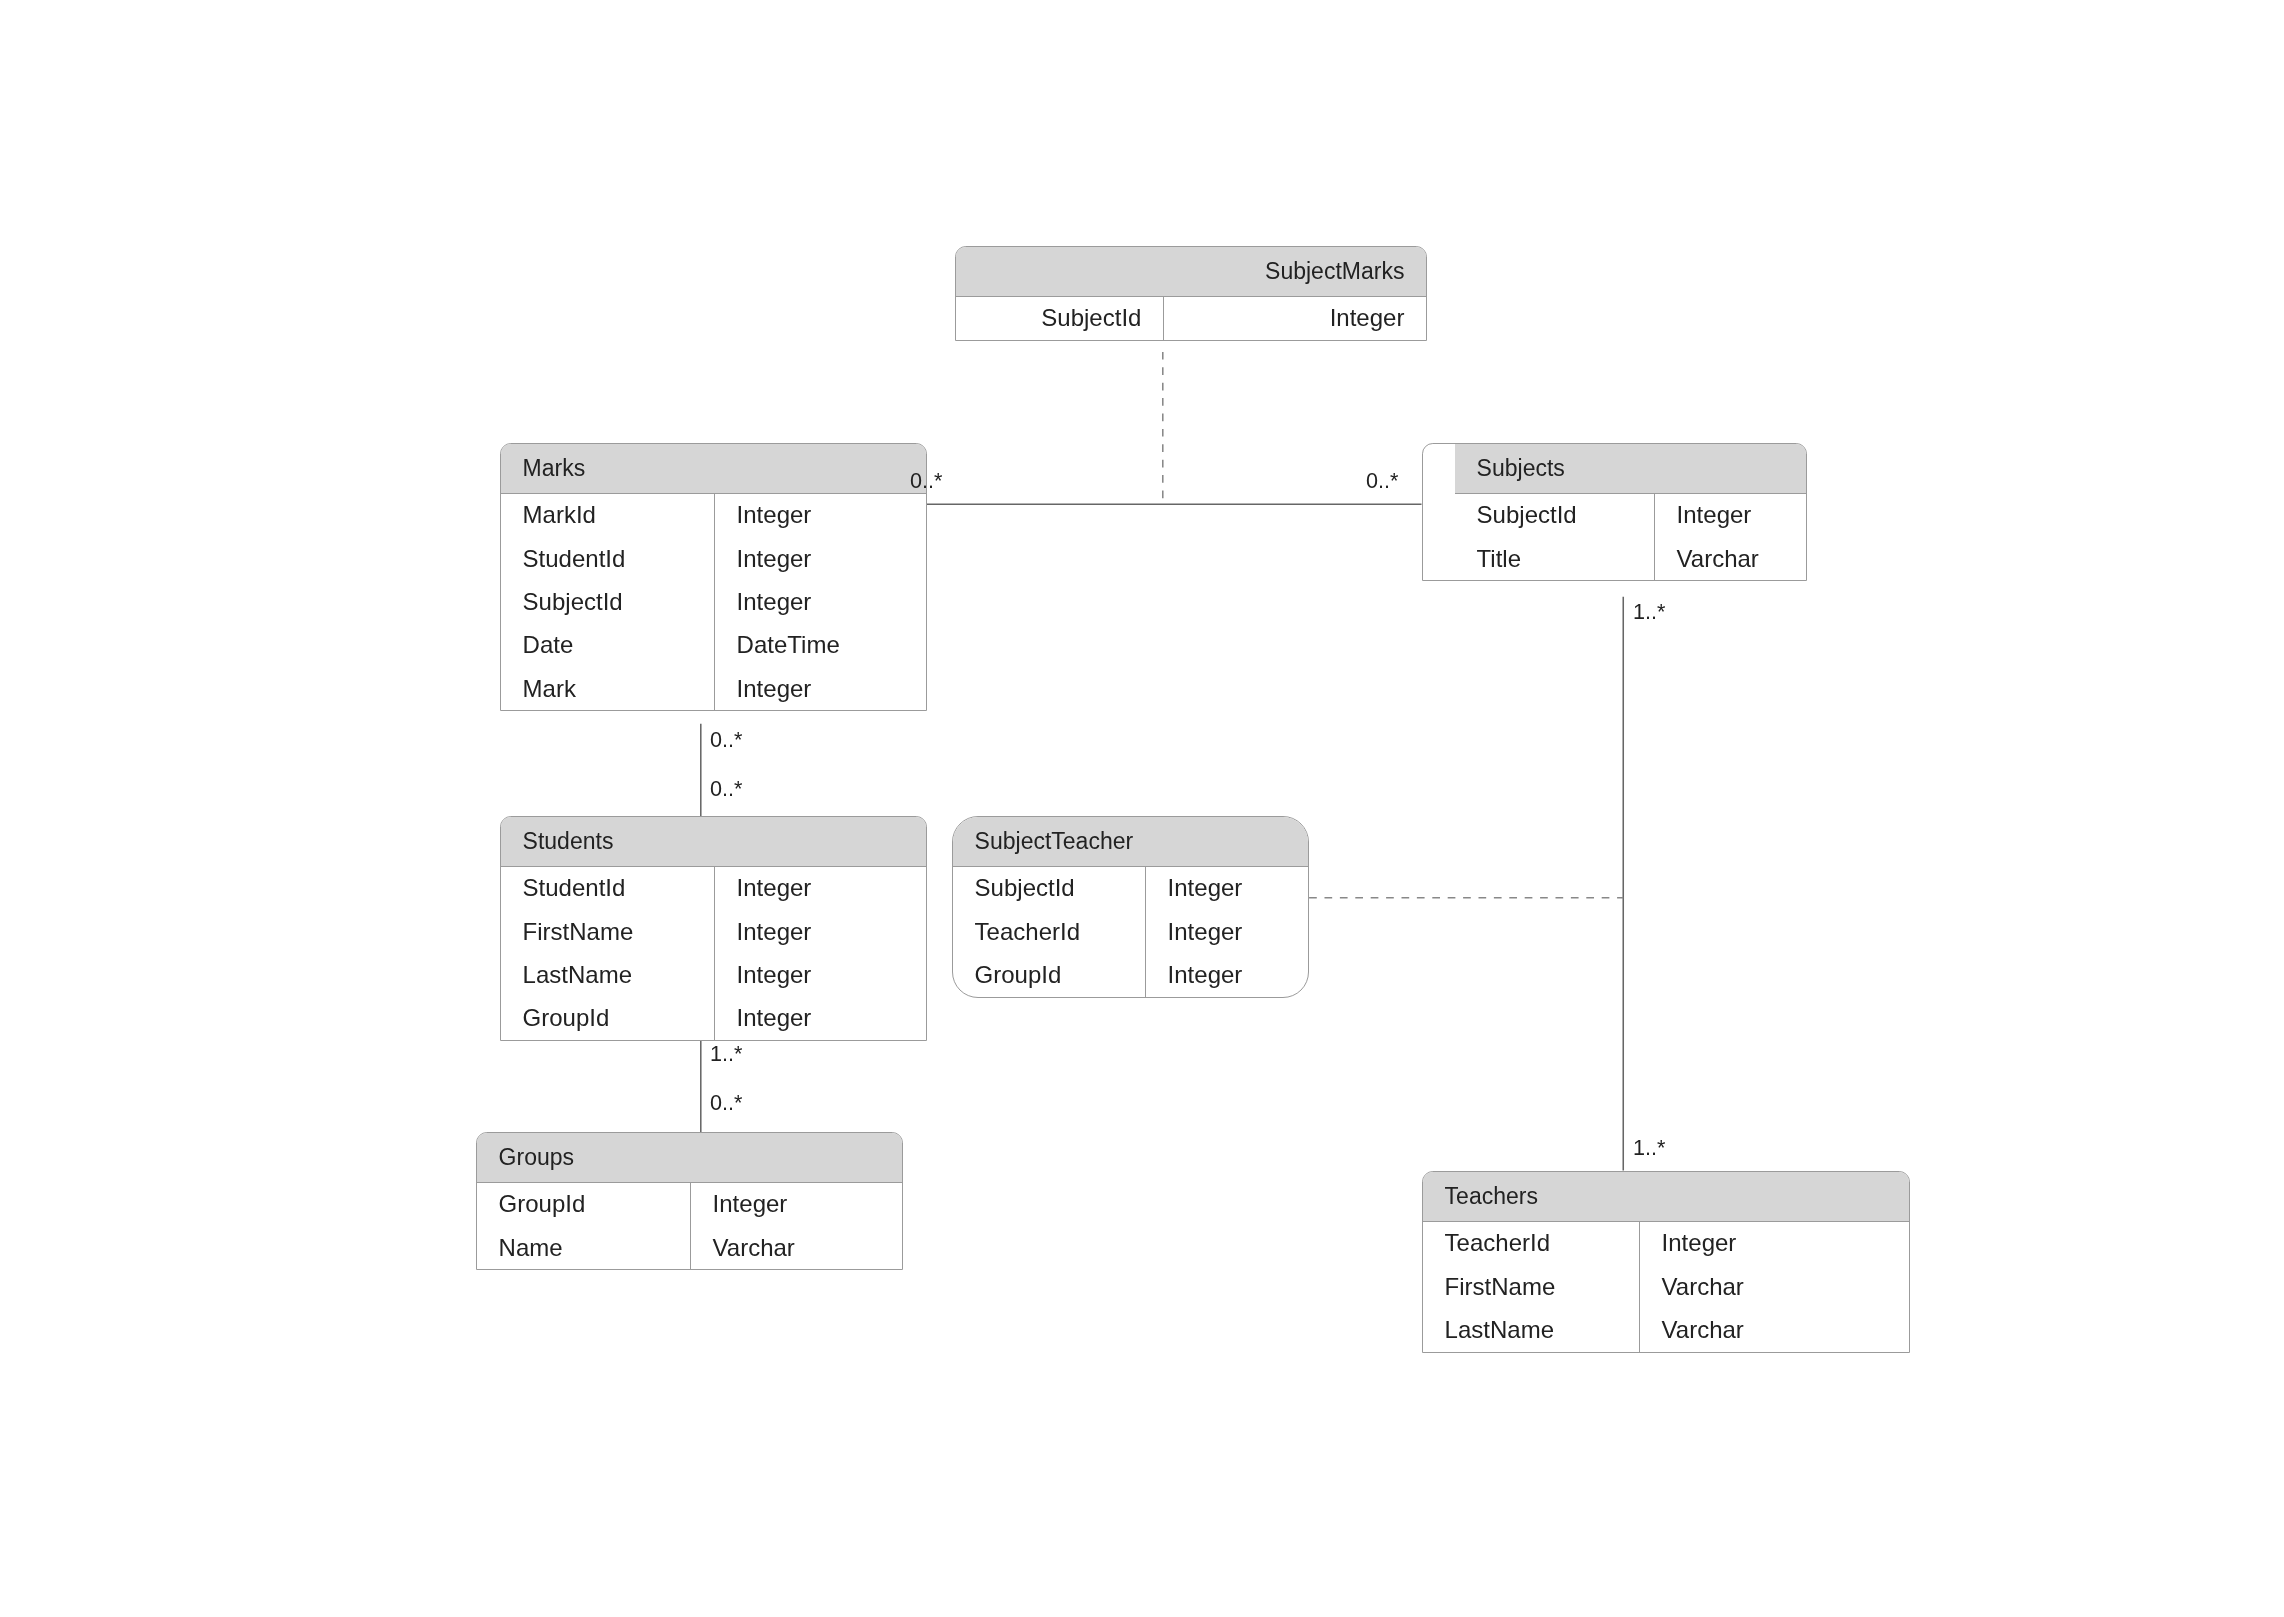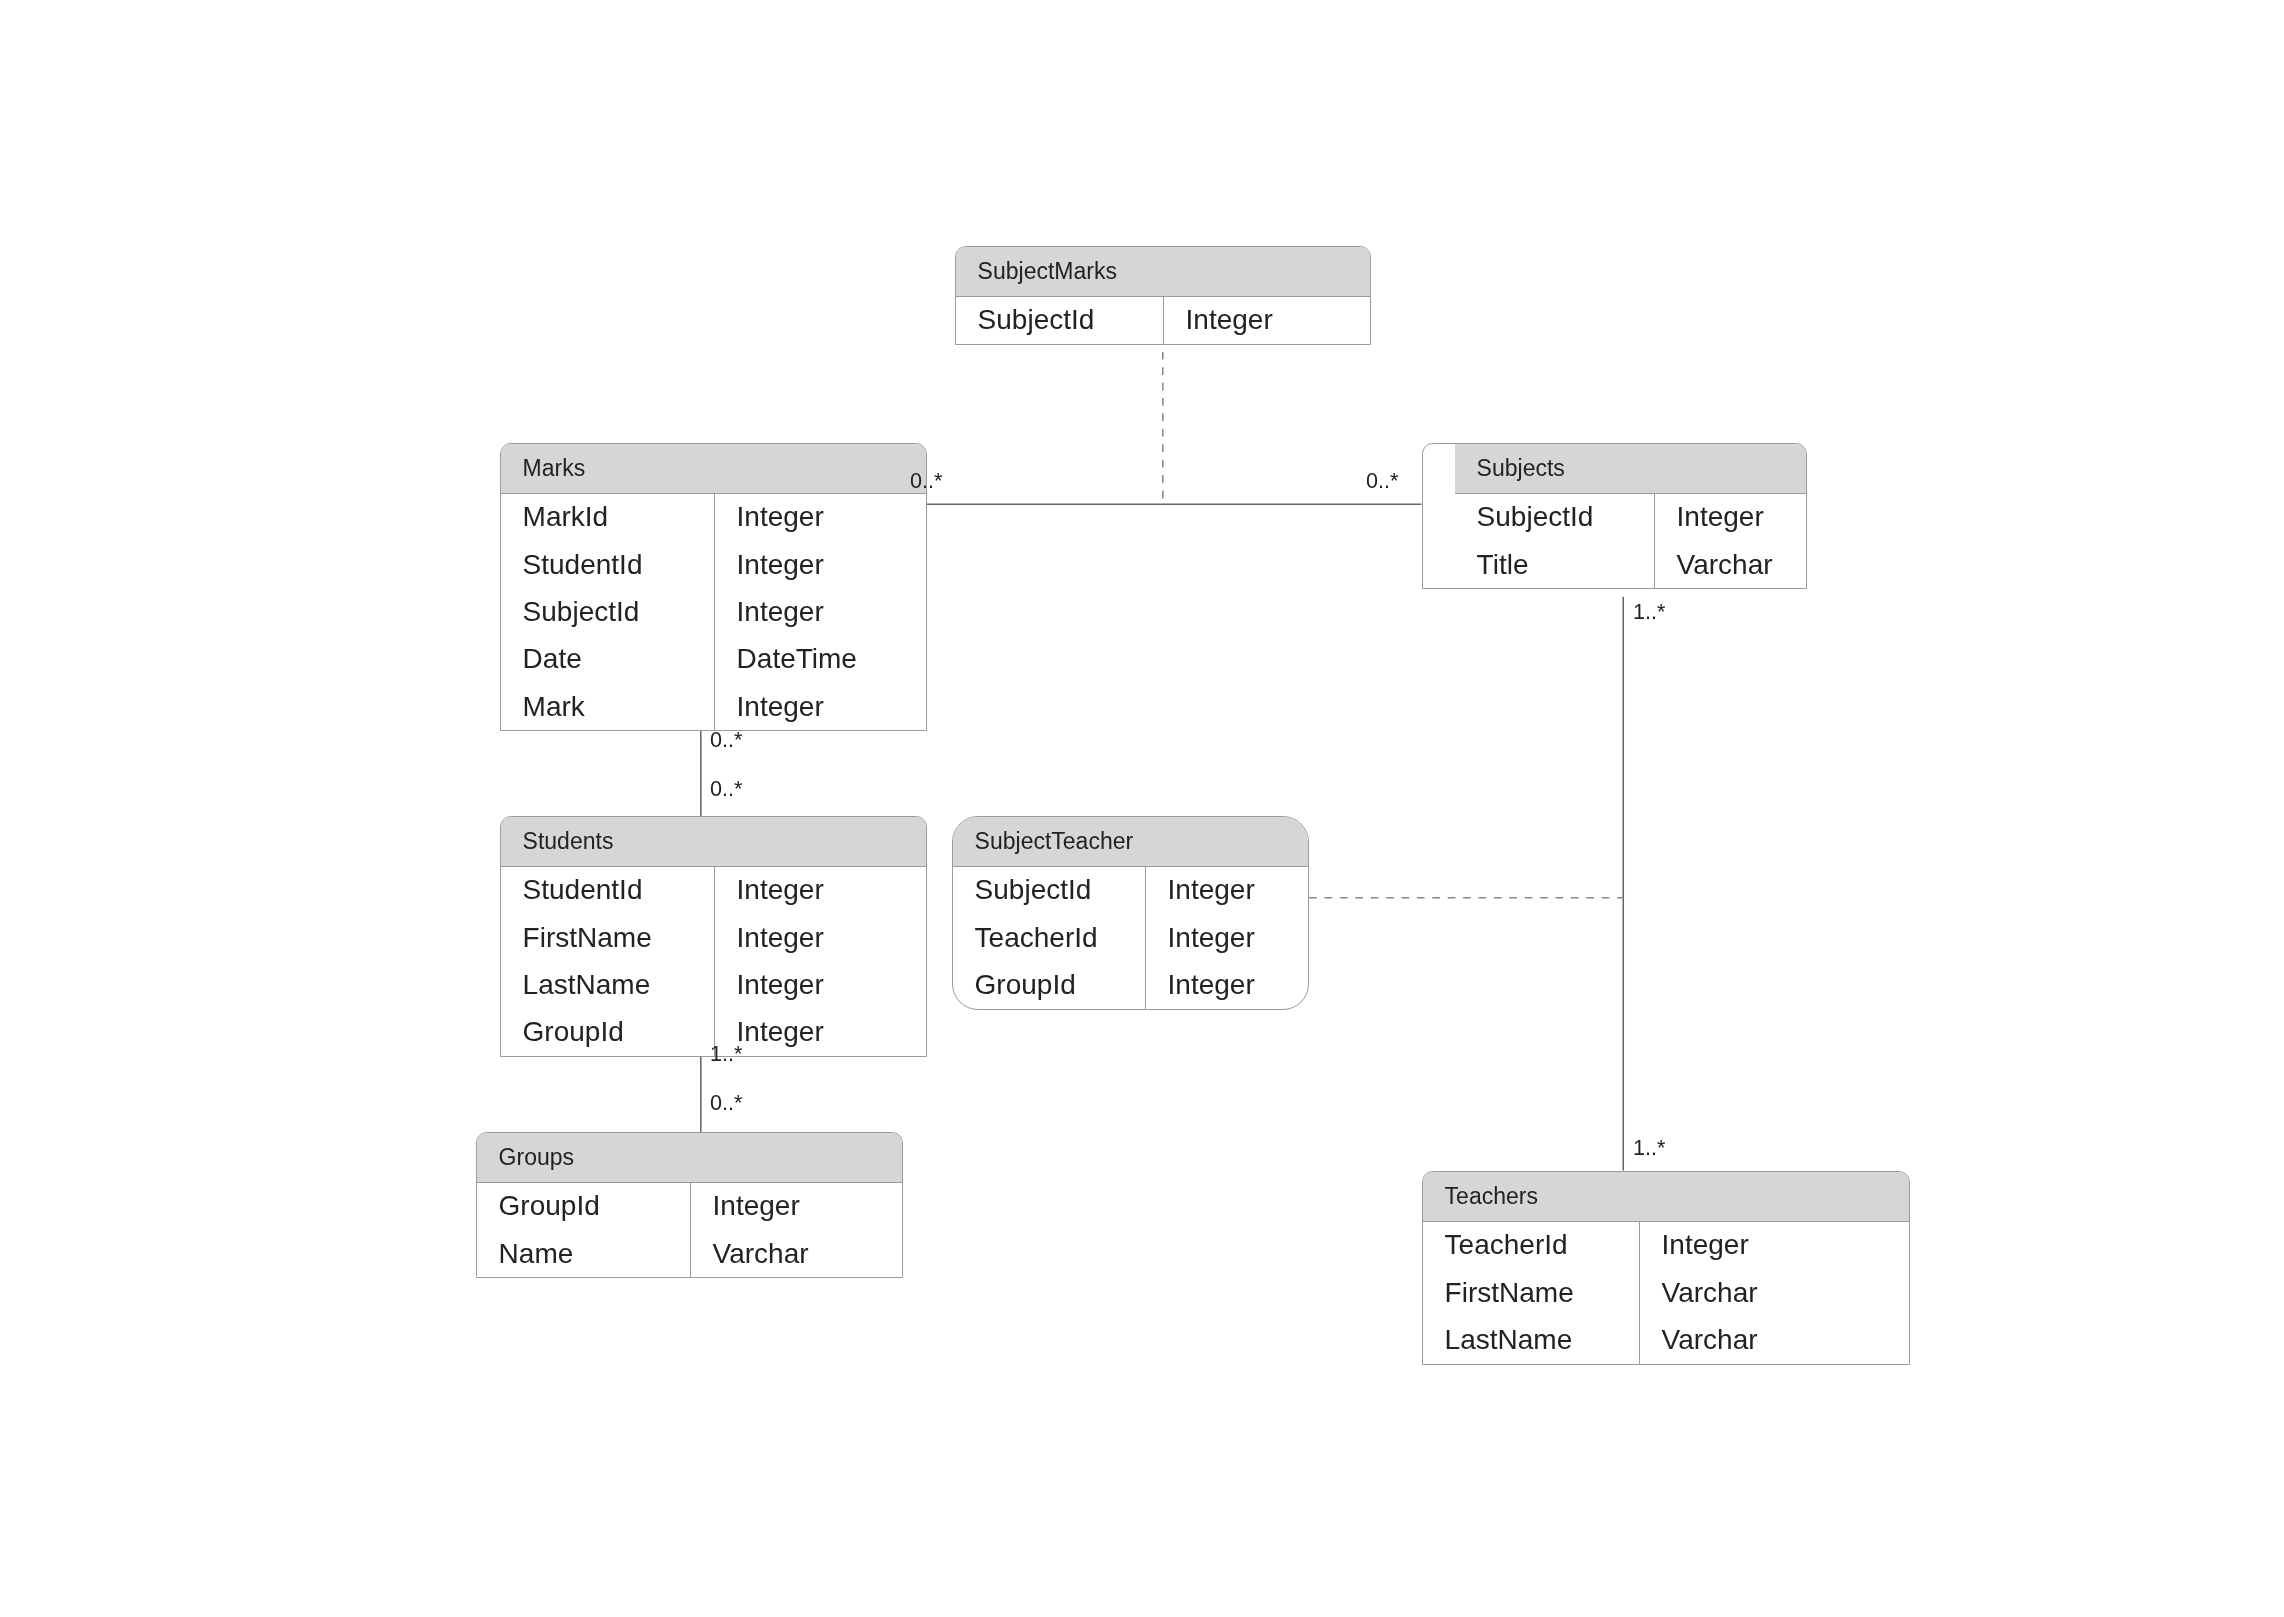--- a/index.html
+++ b/index.html
@@ -30,21 +30,21 @@
     border-bottom: 0.8px solid #9b9b9b;
     padding: 10.8px 21.6px;
     font-size: 23px;
   }
   .entity .rows { }
   .entity .row {
     display: flex;
   }
   .entity .row > div {
     padding: 7.7px 21.6px;
-    font-size: 28px;
+    font-size: 24px;
   }
   .entity .row .c1 {
     border-right: 0.8px solid #9b9b9b;
     box-sizing: border-box;
     flex: 0 0 auto;
   }
   .entity .row .c2 {
     flex: 1 1 auto;
   }
   .label {
@@ -75,21 +75,21 @@
 
     <line x1="2108" y1="775" x2="2108" y2="1520" stroke="#666" stroke-width="2"></line>
 
     <line x1="1700" y1="1166" x2="2108" y2="1166" stroke="#888" stroke-width="2" stroke-dasharray="10 10"></line>
 
     <line x1="910" y1="940" x2="910" y2="1060" stroke="#666" stroke-width="2"></line>
 
     <line x1="910" y1="1345" x2="910" y2="1470" stroke="#666" stroke-width="2"></line>
   </svg>
 
-  <div class="entity" style="left:955px; top:246px; width:416px;">
+  <div class="entity" style="left:955px; top:246px; width:472px;text-align:right;">
     <div class="title">SubjectMarks</div>
     <div class="rows">
       <div class="row">
         <div class="c1" style="width:208px">SubjectId</div>
         <div class="c2">Integer</div>
       </div>
     </div>
   </div>
 
   <div class="entity" style="left:500px; top:443px; width:427px;">

